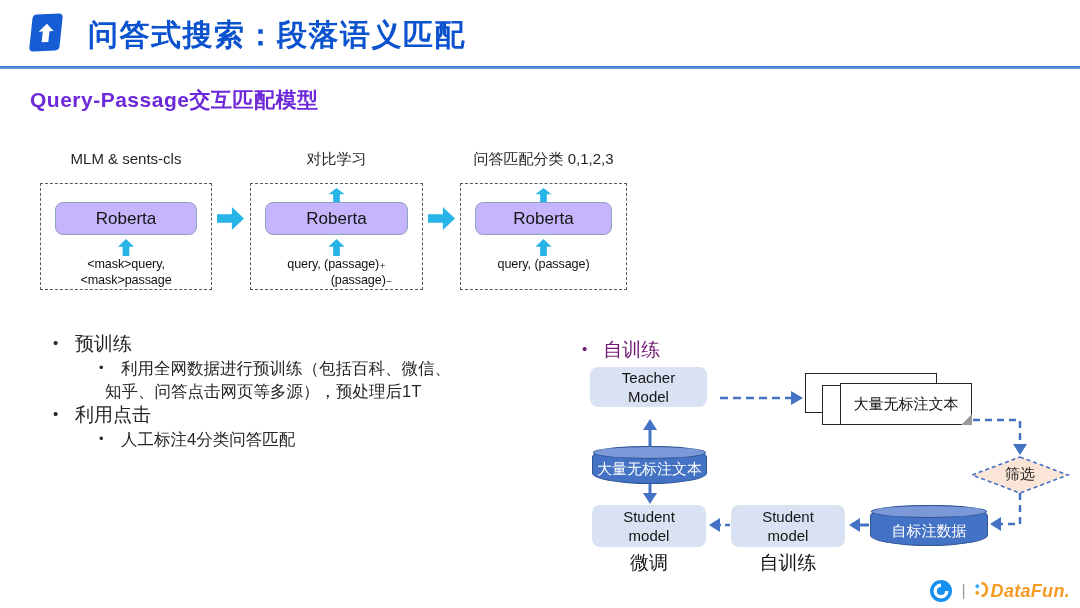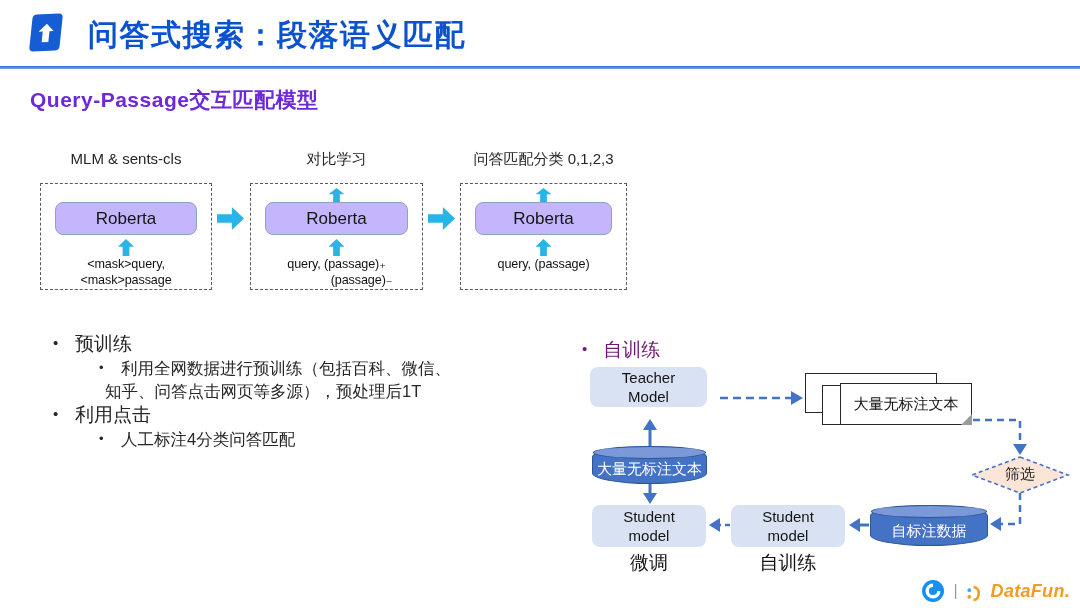--- a/index.html
+++ b/index.html
@@ -67,21 +67,21 @@
   .cyl-self{left:300px;top:170px;width:118px;height:41px;}
   .caption{position:absolute;top:215px;font-size:19px;color:#141414;text-align:center;}
   .cap-left{left:22px;width:114px;}
   .cap-right{left:161px;width:114px;}
 
   
   .footer{position:absolute;right:10px;bottom:5px;display:flex;align-items:center;gap:7px;}
   .qq-logo{width:24px;height:24px;}
   .lab-name{font-size:17px;color:#3d3d3d;}
   .fsep{font-size:16px;color:#9a9a9a;margin:0 1px;}
-  .brand-wrap{display:flex;align-items:flex-end;gap:10px;}
+  .brand-wrap{display:flex;align-items:flex-start;gap:2px;}
   .brand-mark{width:15px;height:17px;}
   .brand-text{font-size:18px;font-weight:700;font-style:italic;color:#f59b22;letter-spacing:.3px;}
 </style>
 </head>
 <body>
 
 <div class="slide">
 
   <div class="hicon">
     <svg viewBox="0 0 24 26">

